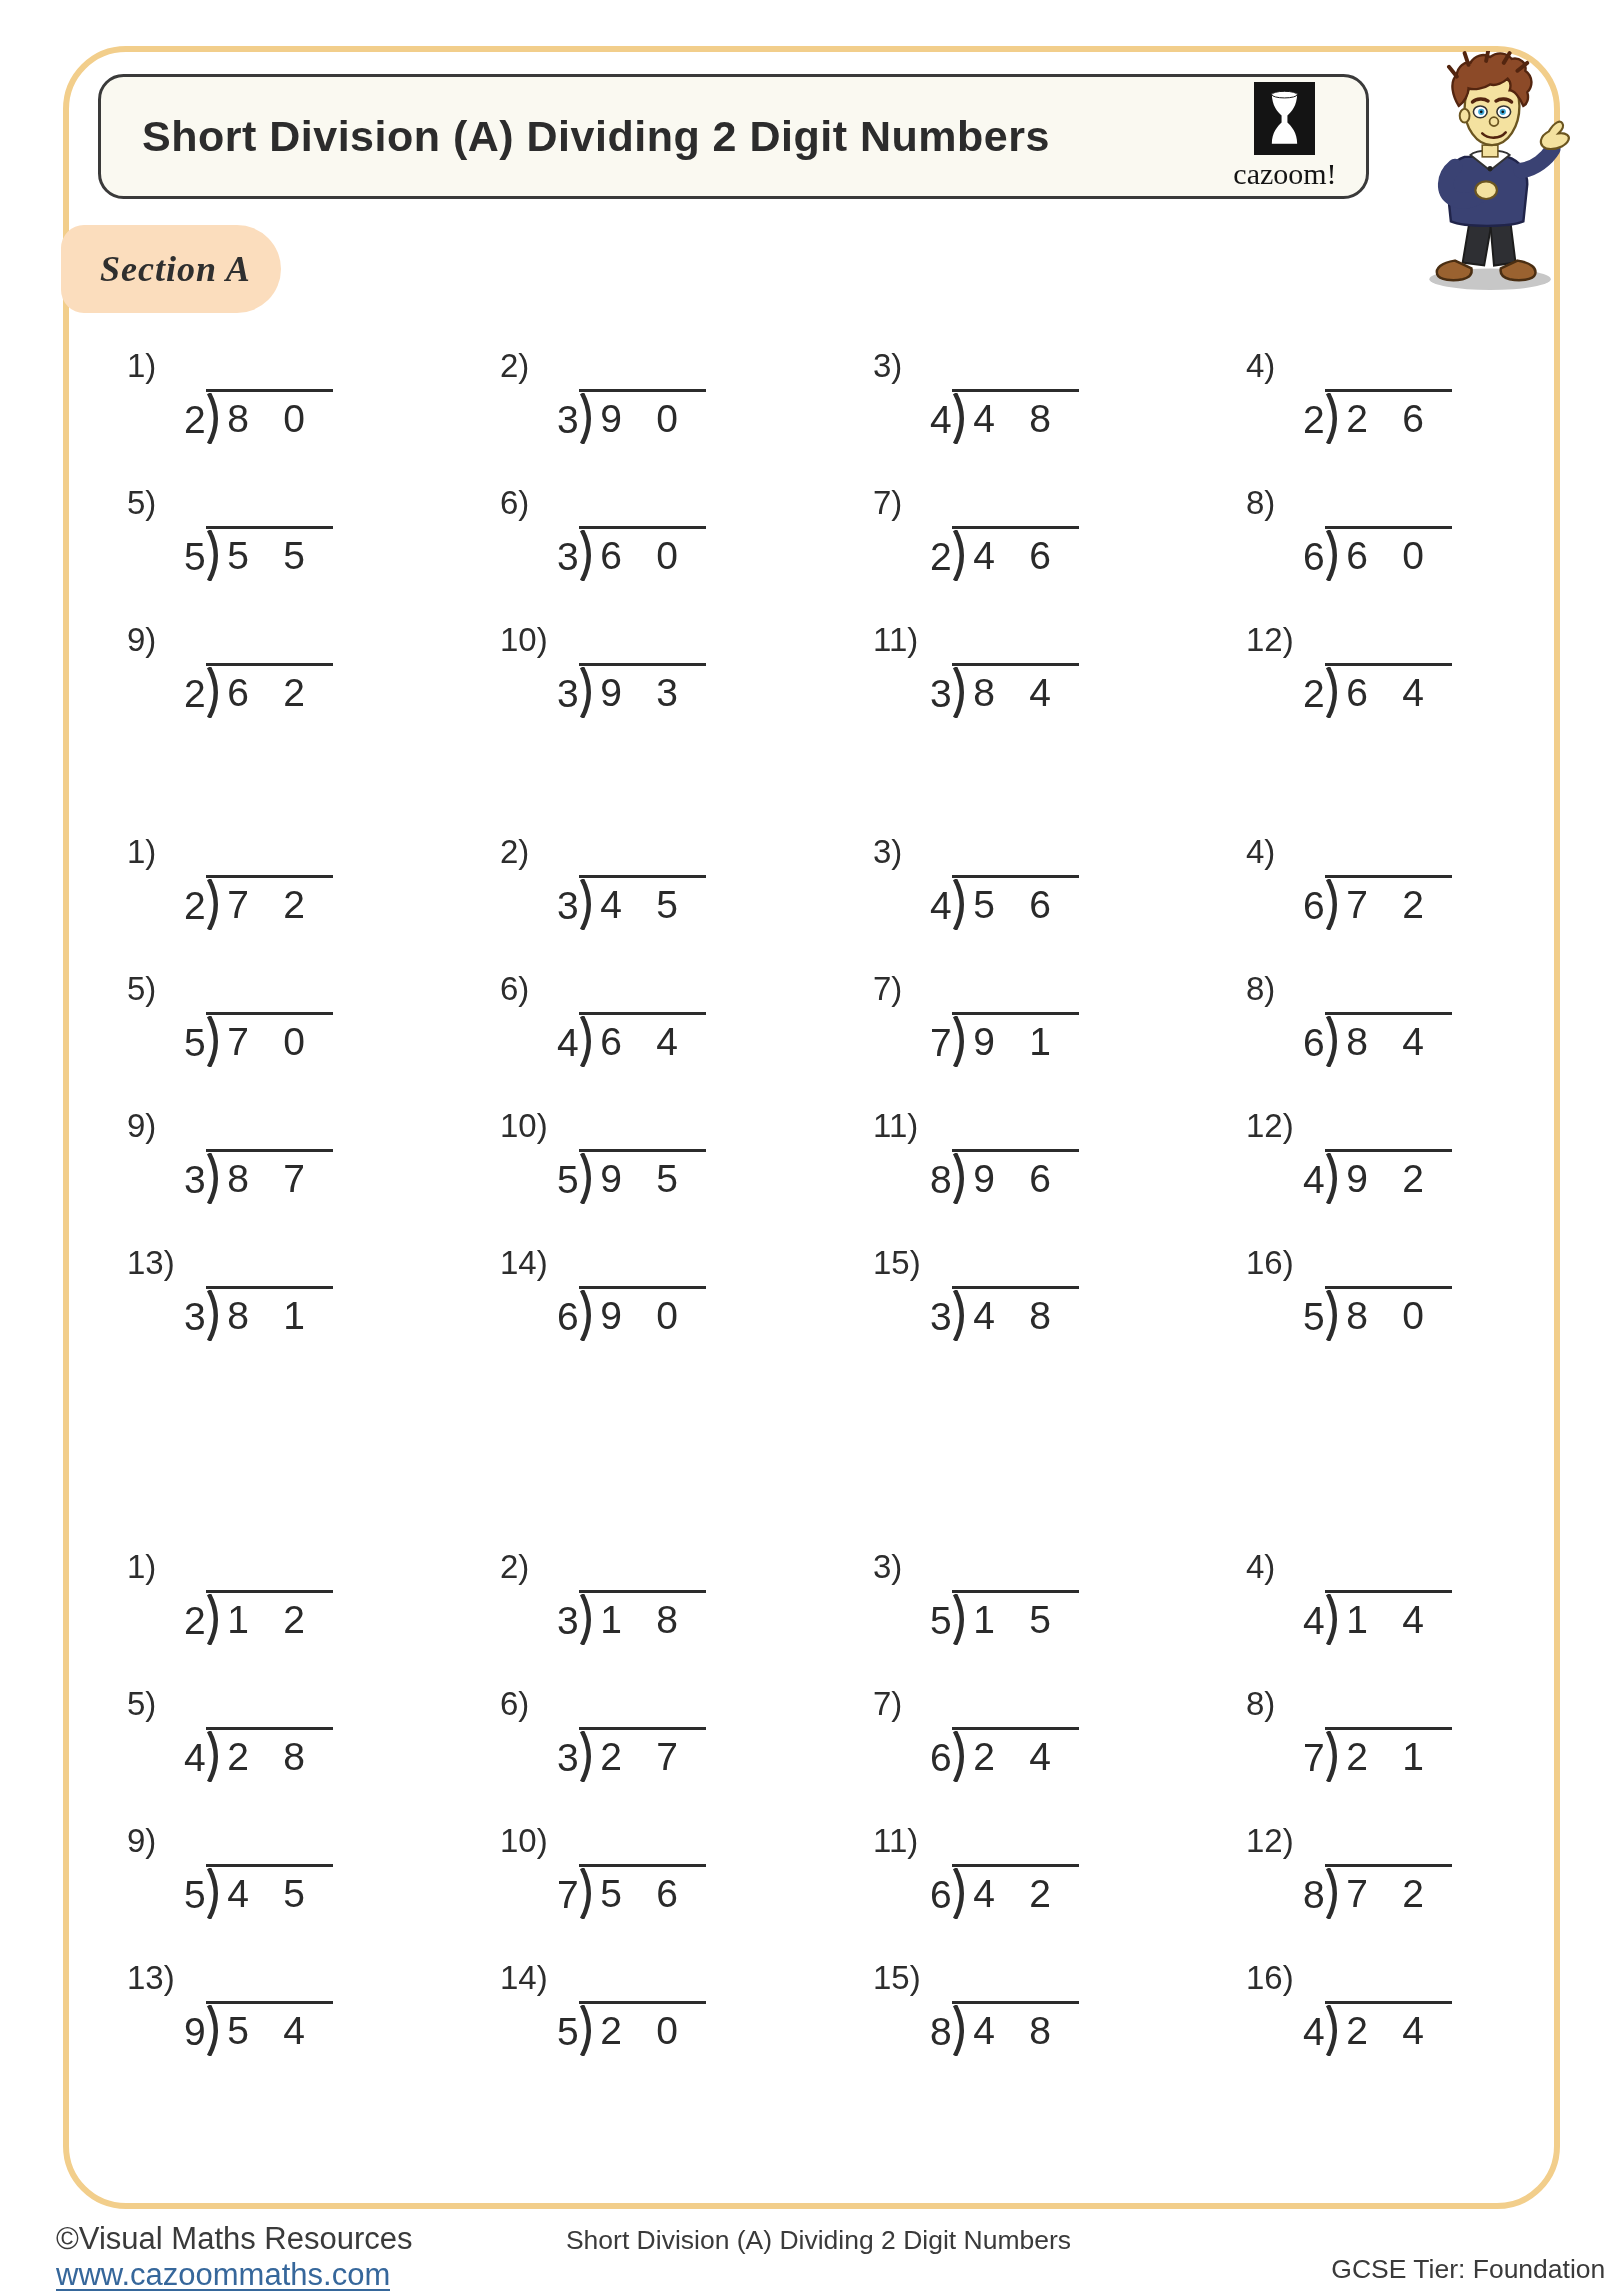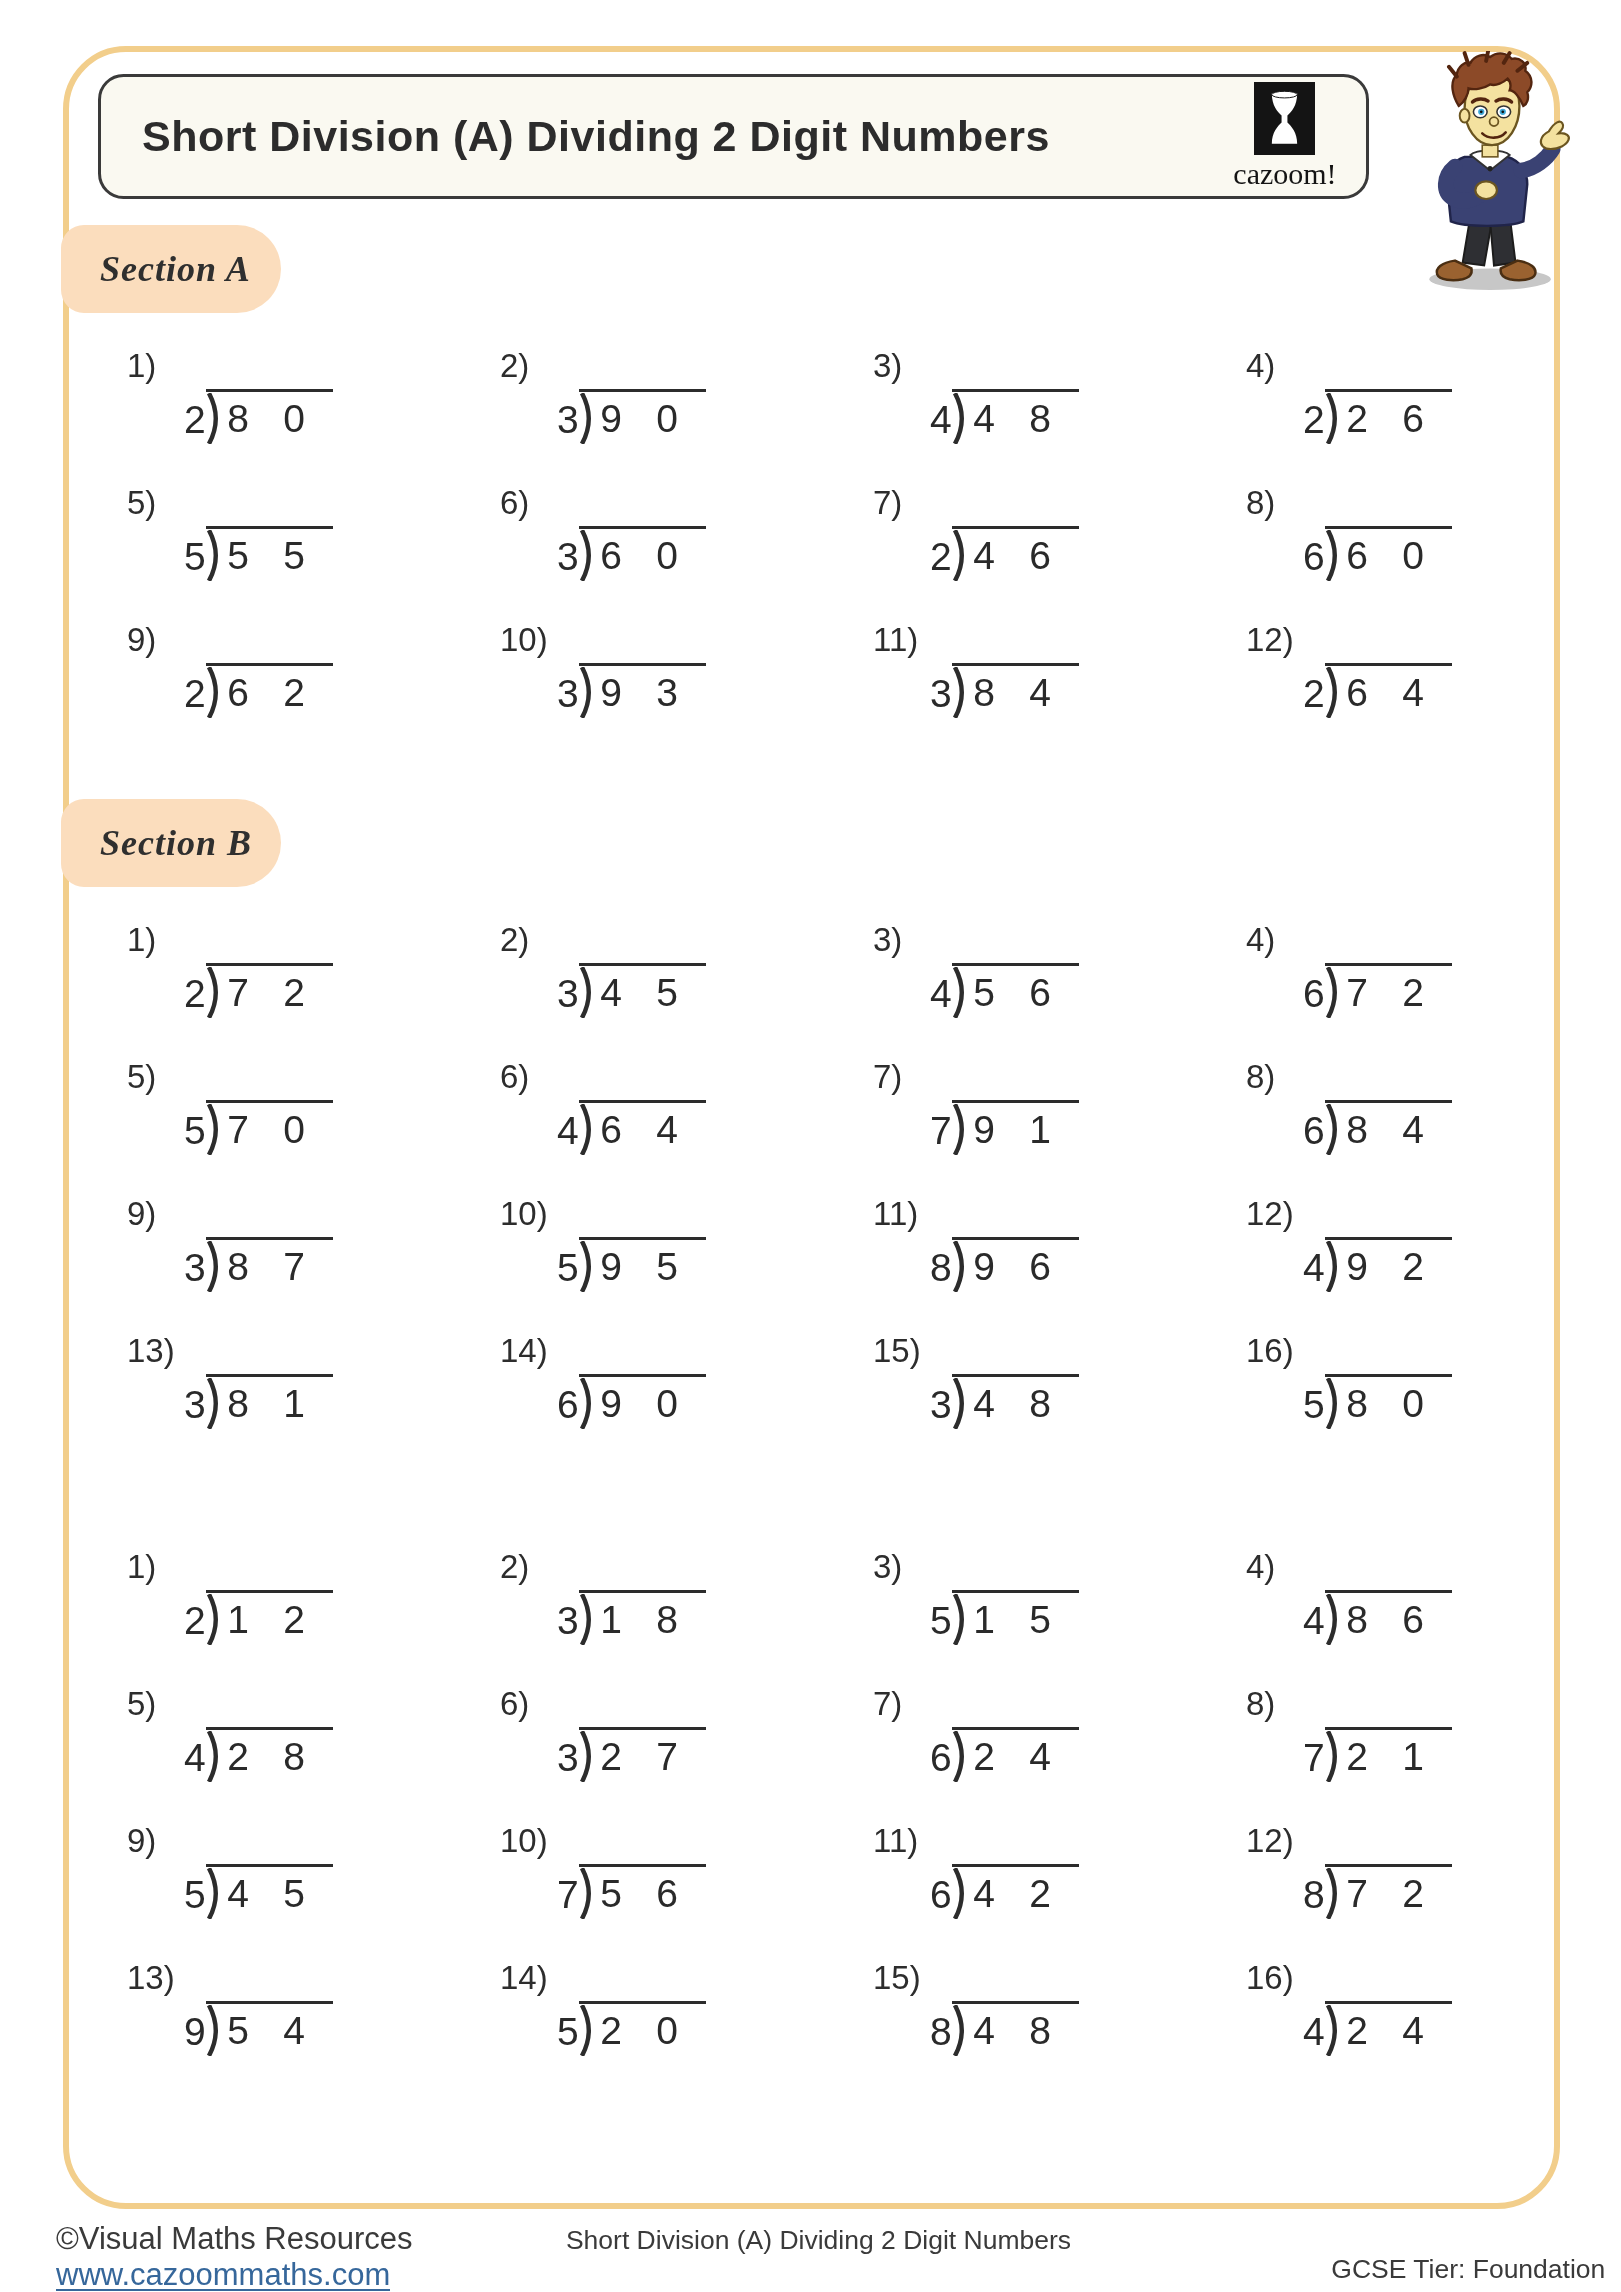--- a/index.html
+++ b/index.html
@@ -228,23 +228,20 @@
             <span class="busr">
               <svg class="bracket-svg" width="17.6" height="51" viewBox="0 0 18 52">
                 <path d="M3,0 Q17,26 3,52" stroke="#2c2c2c" stroke-width="4.5" fill="none"></path>
               </svg>
               <span class="dividend">6 4</span>
             </span>
           </div></div>
       </div>
     </section>
     <section class="sec" style="top: 799px;">
-      <div class="sec-head">
-        <span>Section B</span>
-      </div>
       <div class="grid">
         <div class="prob"><div class="prob-num">1)</div><div class="bus">
             <span class="divisor">2</span>
             <span class="busr">
               <svg class="bracket-svg" width="17.6" height="51" viewBox="0 0 18 52">
                 <path d="M3,0 Q17,26 3,52" stroke="#2c2c2c" stroke-width="4.5" fill="none"></path>
               </svg>
               <span class="dividend">7 2</span>
             </span>
           </div></div>
@@ -413,21 +410,21 @@
               </svg>
               <span class="dividend">1 5</span>
             </span>
           </div></div>
         <div class="prob"><div class="prob-num">4)</div><div class="bus">
             <span class="divisor">4</span>
             <span class="busr">
               <svg class="bracket-svg" width="17.6" height="51" viewBox="0 0 18 52">
                 <path d="M3,0 Q17,26 3,52" stroke="#2c2c2c" stroke-width="4.5" fill="none"></path>
               </svg>
-              <span class="dividend">8 6</span>
+              <span class="dividend">1 4</span>
             </span>
           </div></div>
         <div class="prob"><div class="prob-num">5)</div><div class="bus">
             <span class="divisor">4</span>
             <span class="busr">
               <svg class="bracket-svg" width="17.6" height="51" viewBox="0 0 18 52">
                 <path d="M3,0 Q17,26 3,52" stroke="#2c2c2c" stroke-width="4.5" fill="none"></path>
               </svg>
               <span class="dividend">2 8</span>
             </span>

